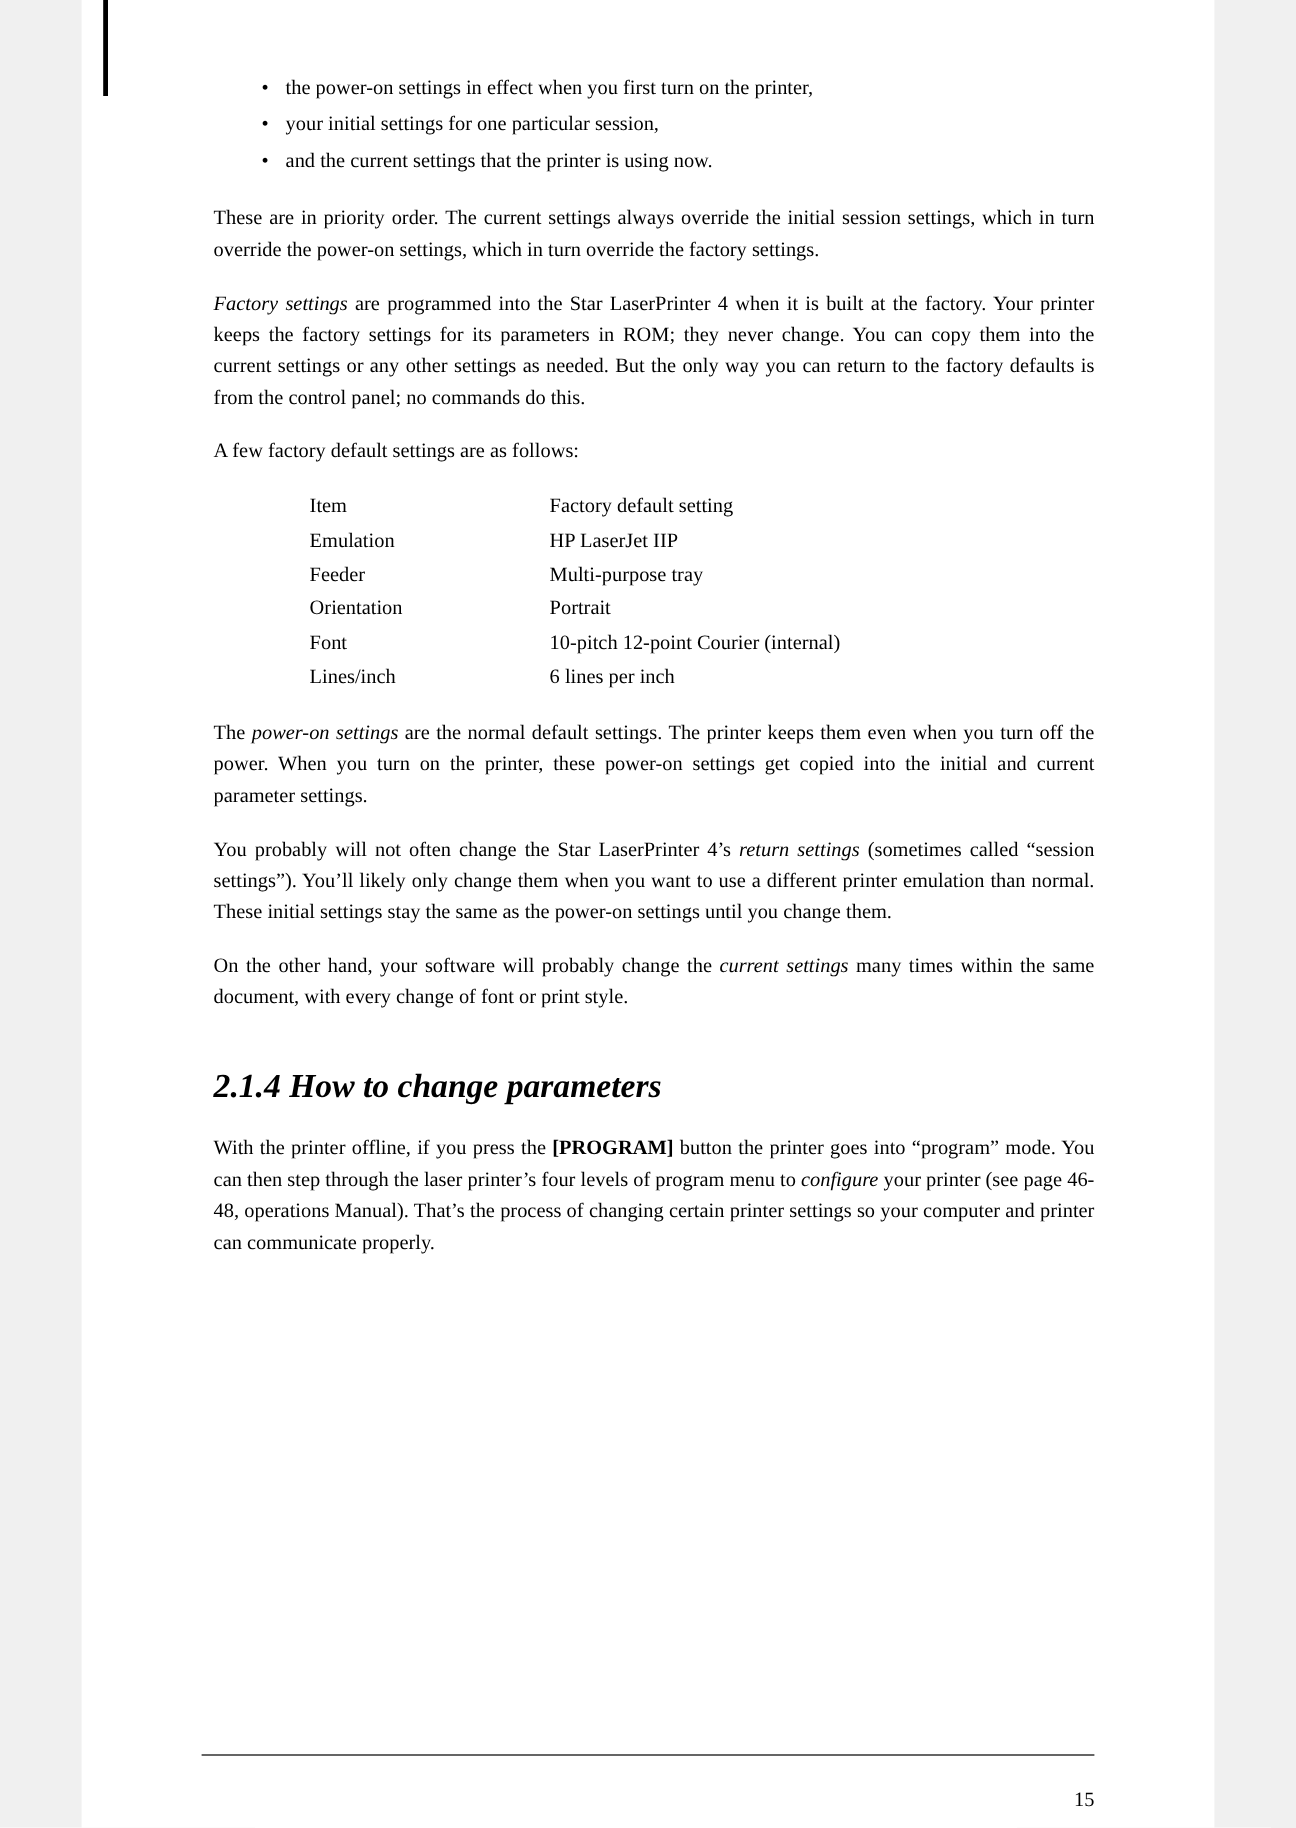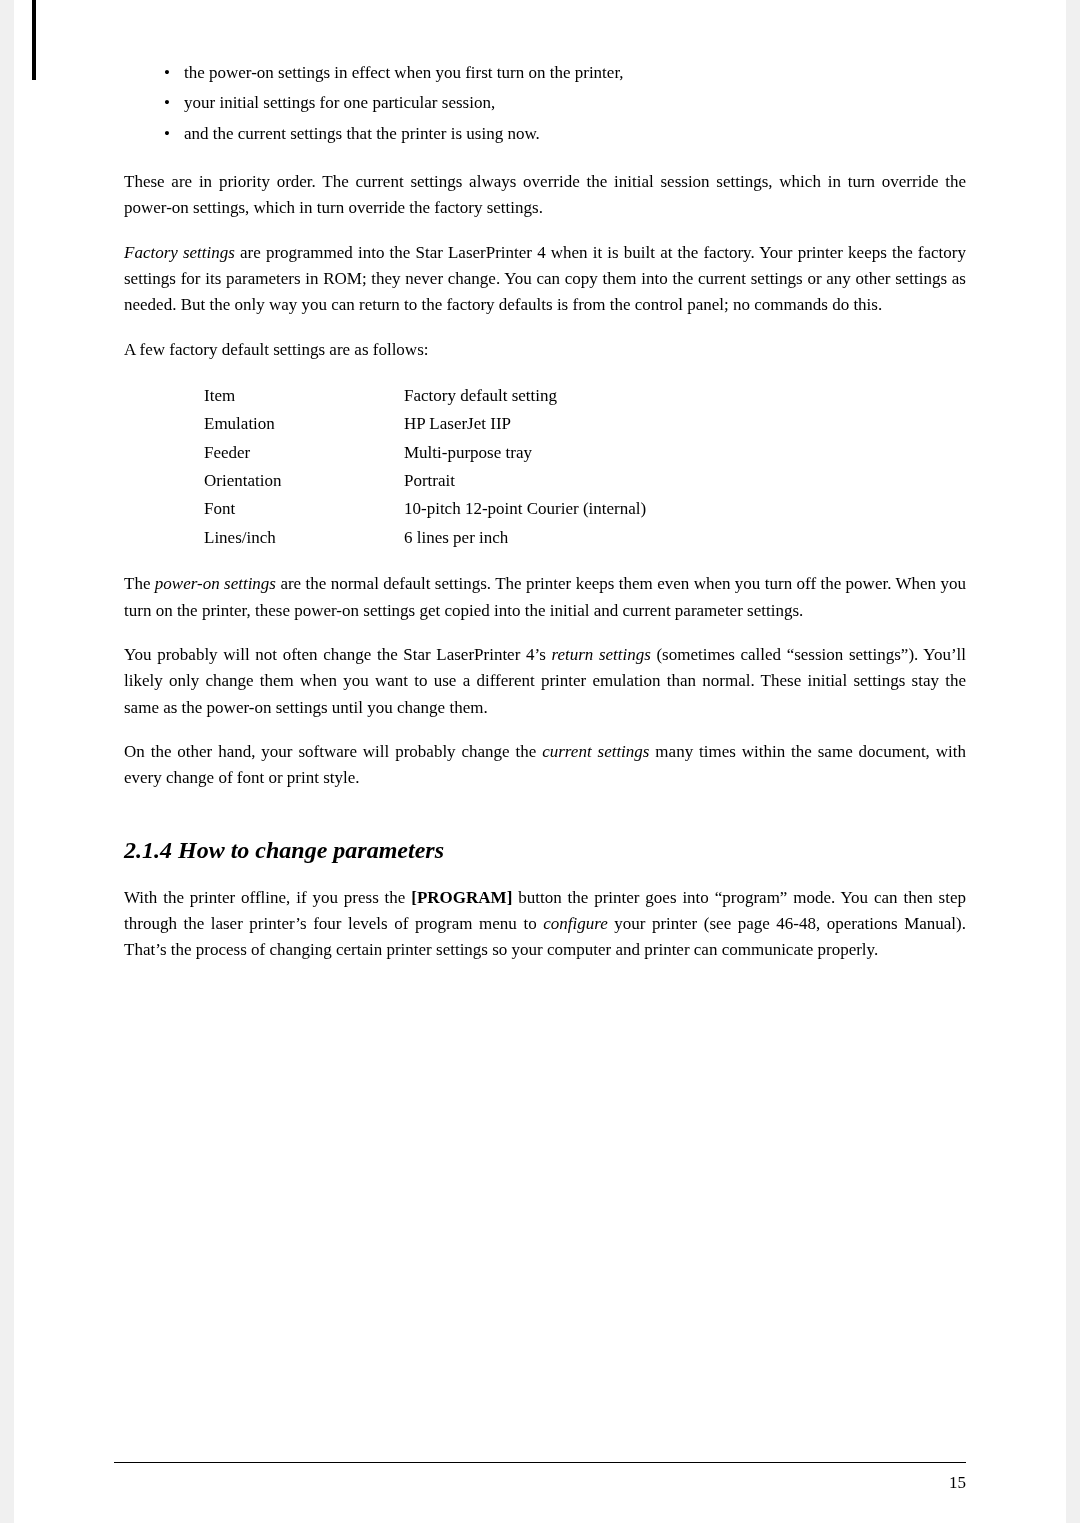--- a/index.html
+++ b/index.html
@@ -11,21 +11,21 @@
     body {
       background: #f0f0f0;
       display: flex;
       justify-content: center;
       align-items: flex-start;
       min-height: 100vh;
       font-family: 'Times New Roman', Times, serif;
     }
 
     .page {
-      width: 1052px;
+      width: 944px;
       min-height: 1523px;
       background: #ffffff;
       position: relative;
       padding: 60px 100px 80px 110px;
     }
 
     .left-bar {
       position: absolute;
       left: 18px;
       top: 0;
@@ -89,30 +89,30 @@
     .settings-table .col-item {
       width: 200px;
       flex-shrink: 0;
     }
 
     .settings-table .col-value {
       flex: 1;
     }
 
     .section-heading {
-      font-size: 24px;
+      font-size: 28px;
       font-weight: bold;
       font-style: italic;
       margin-top: 40px;
       margin-bottom: 16px;
     }
 
     .page-number {
       position: absolute;
-      bottom: 30px;
+      bottom: 13px;
       right: 100px;
       font-size: 17px;
     }
 
     .bottom-rule {
       position: absolute;
       bottom: 60px;
       left: 100px;
       right: 100px;
       height: 1px;

